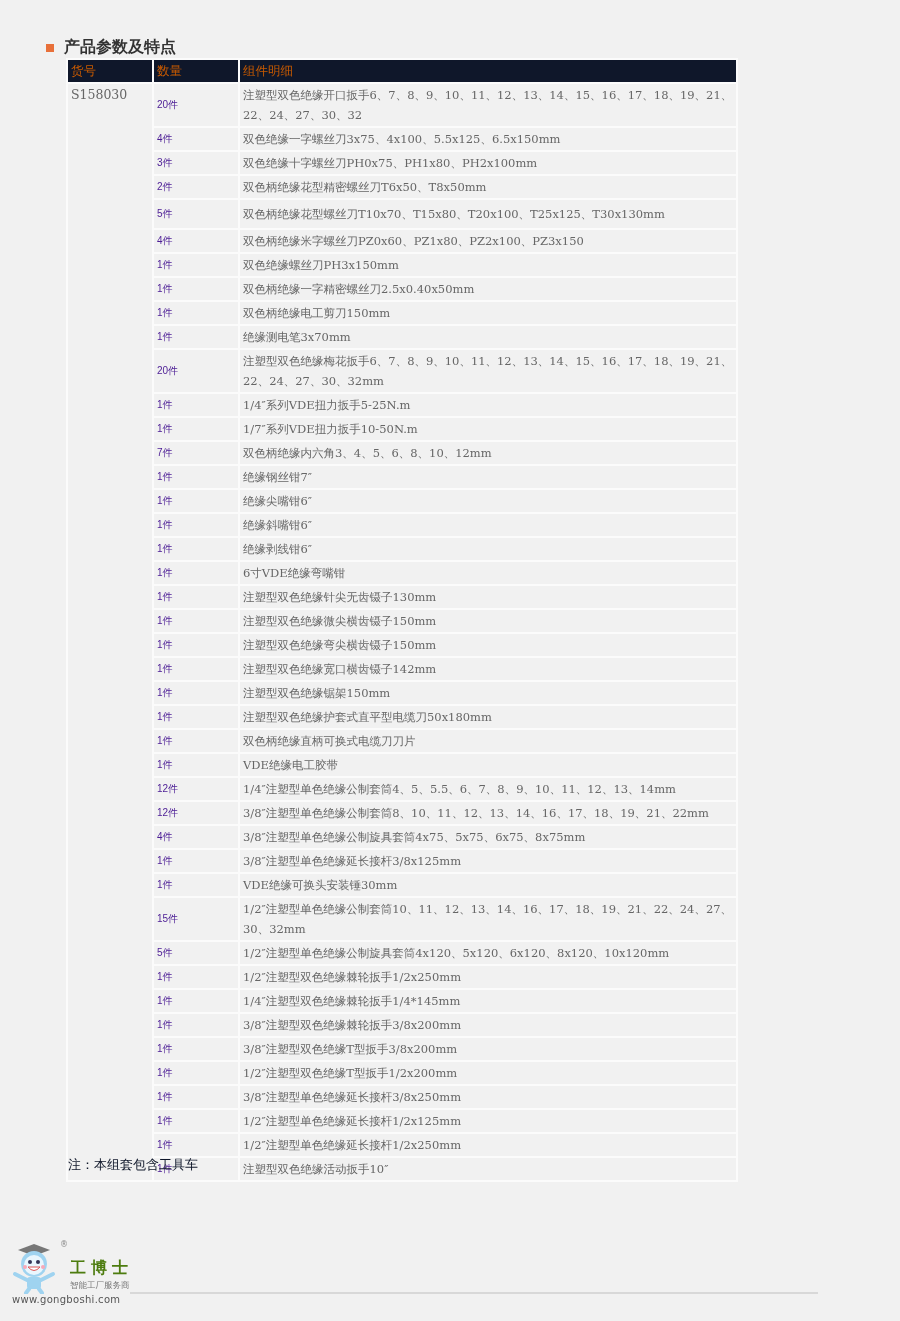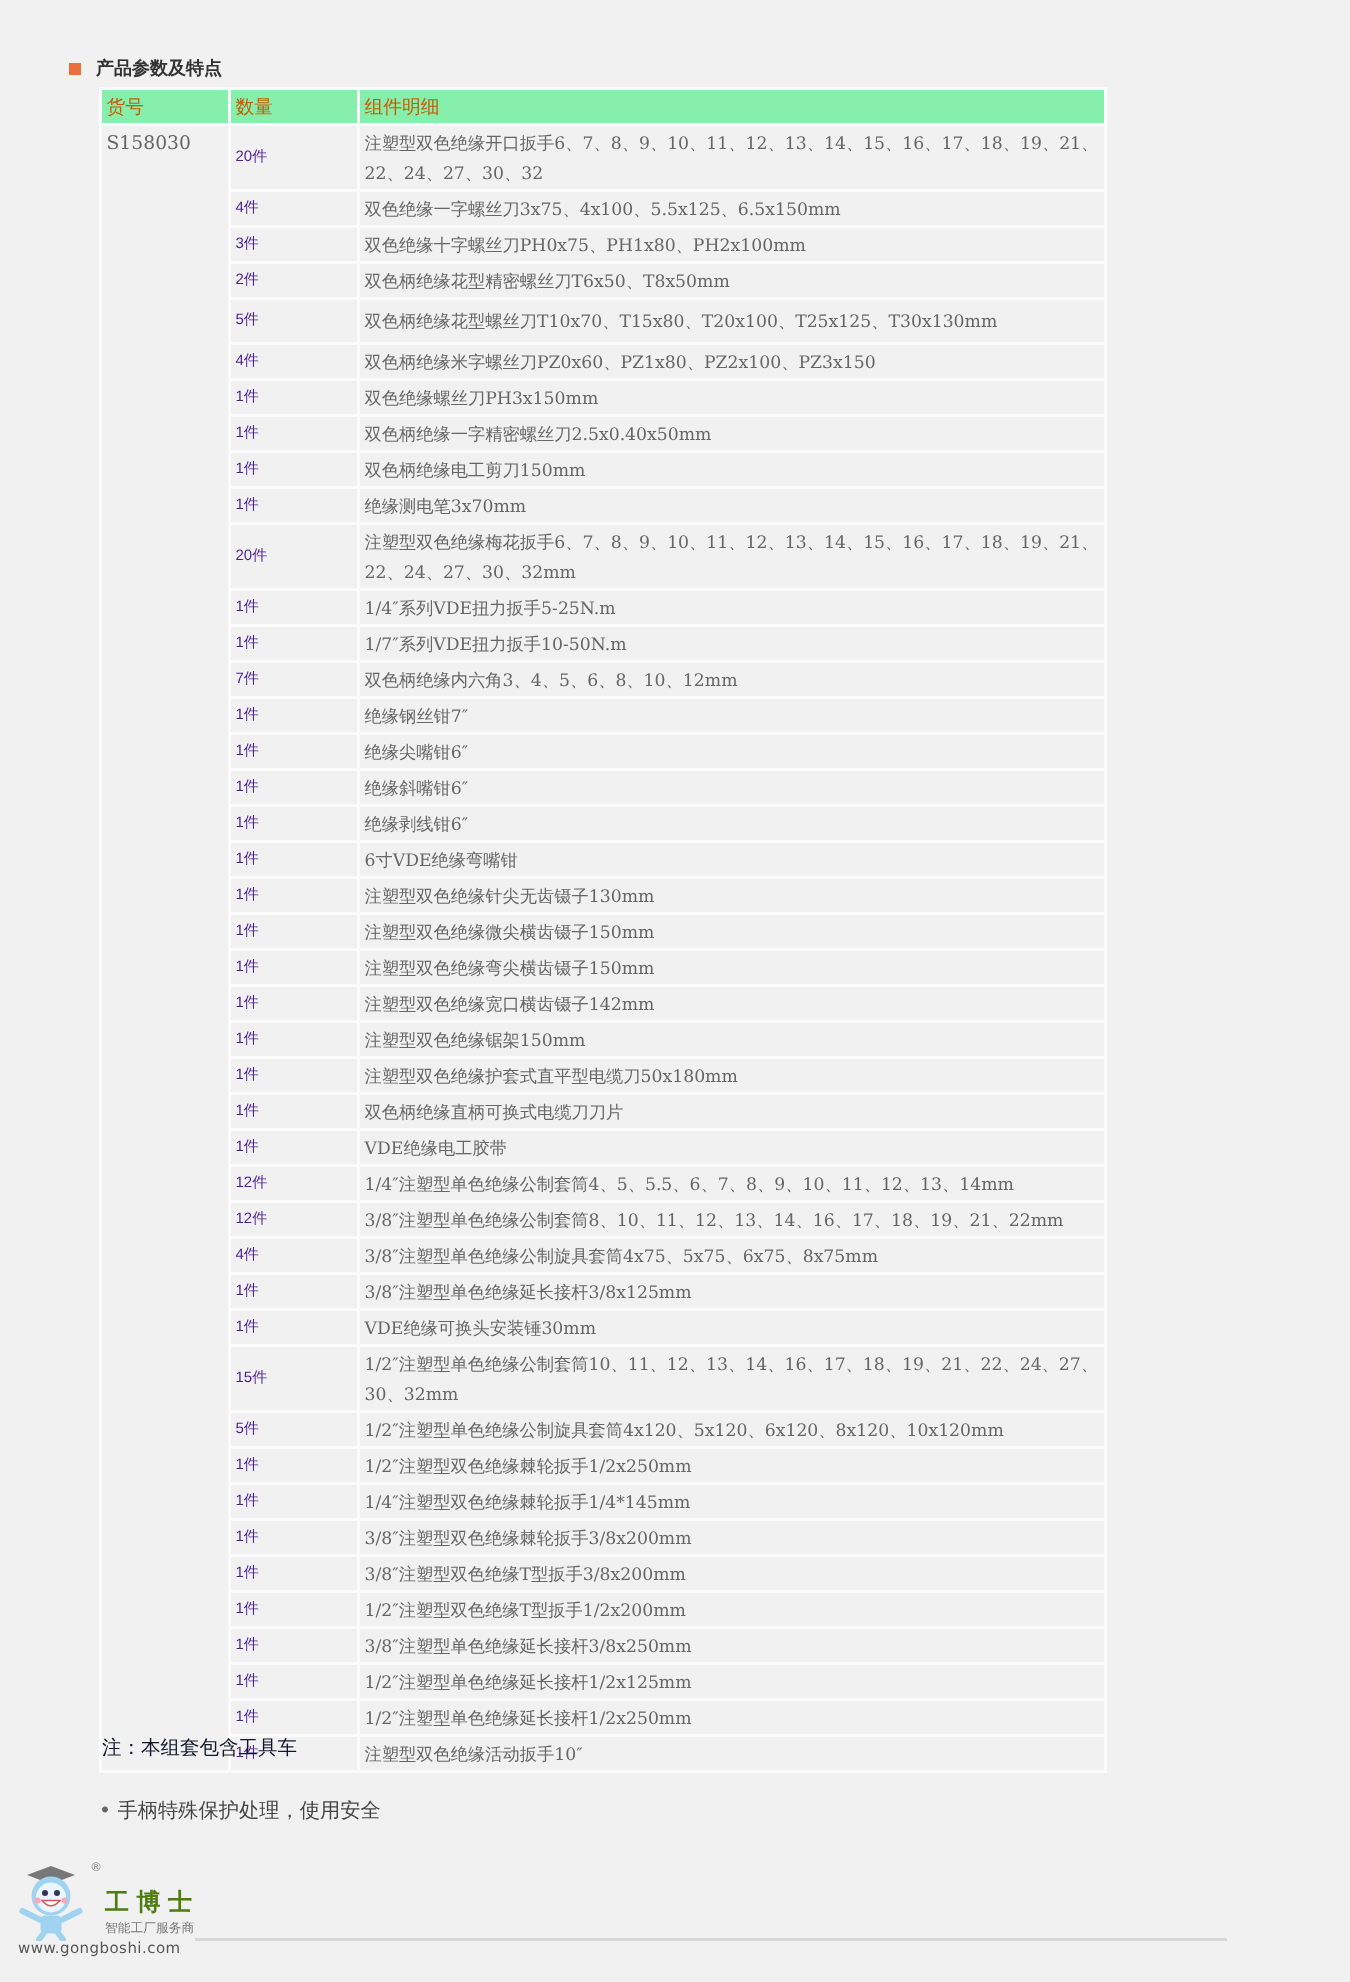--- a/index.html
+++ b/index.html
@@ -1,25 +1,25 @@
 <!DOCTYPE html>
 <html><head>
 <meta charset="utf-8">
 <style>
   * { box-sizing: border-box; margin: 0; padding: 0; }
   html, body { width: 900px; height: 1321px; background: #f1f1f1; overflow: hidden; }
   body { position: relative; font-family: "DejaVu Sans", "Liberation Sans", sans-serif; color: #555; }
 
   .section-title { position: absolute; left: 46px; top: 37px; display: flex; align-items: center; }
   .section-title .sq { width: 8px; height: 8px; background: #e8703a; margin-right: 10px; }
-  .section-title .t { font-size: 12px; font-weight: bold; color: #333; }
+  .section-title .t { font-size: 16px; font-weight: bold; color: #333; }
 
   table.spec { position: absolute; left: 66px; top: 58px; width: 670px; border-collapse: collapse; table-layout: fixed; }
   table.spec th, table.spec td { border: 2px solid #fbfbfb; font-family: "DejaVu Serif", "Liberation Serif", serif; font-size: 11.5px; color: #666; text-align: left; vertical-align: middle; padding: 1px 3px; line-height: 20px; }
-  table.spec th { background: #86efac; color: #c85a00; font-family: "DejaVu Sans", sans-serif; font-weight: normal; font-size: 12.5px; height: 22px; }
+  table.spec th { background: #0f172a; color: #c85a00; font-family: "DejaVu Sans", sans-serif; font-weight: normal; font-size: 12.5px; height: 22px; }
   table.spec td { background: #f1f1f1; height: 21.7px; }
   table.spec td.qty { font-family: Liberation Sans, sans-serif; font-size: 10px; color: #4c1d95; }
   table.spec td.sku { font-size: 12.5px; }
   col.c1 { width: 86px; } col.c2 { width: 86px; } col.c3 { width: 498px; }
 
   .note { position: absolute; left: 68px; top: 1156px; font-size: 13px; color: #0f172a; }
   .features { position: absolute; left: 66px; top: 1197px; list-style: none; }
   .features li { font-size: 13.5px; color: #444; line-height: 20.5px; }
   .features li::before { content: "• "; color: #666; }
 
@@ -225,21 +225,20 @@
       <tr>
         <td class="qty">1件</td>
         <td>注塑型双色绝缘活动扳手10″</td>
       </tr>
     </tbody>
 </table>
 
 <div class="note">注：本组套包含工具车</div>
 
 <ul class="features">
-  <li>手柄特殊保护处理，使用安全</li>
 </ul>
 
 <div class="divider"></div>
 
 <div class="logo">
   <svg class="mascot" viewBox="0 0 44 50">
     <polygon points="6,6 22,0 38,6 22,12" fill="#777"></polygon>
     <circle cx="22" cy="20" r="13" fill="#9fd3f0"></circle>
     <circle cx="22" cy="21" r="10" fill="#e9f6fd"></circle>
     <circle cx="18" cy="18" r="2" fill="#335"></circle>

